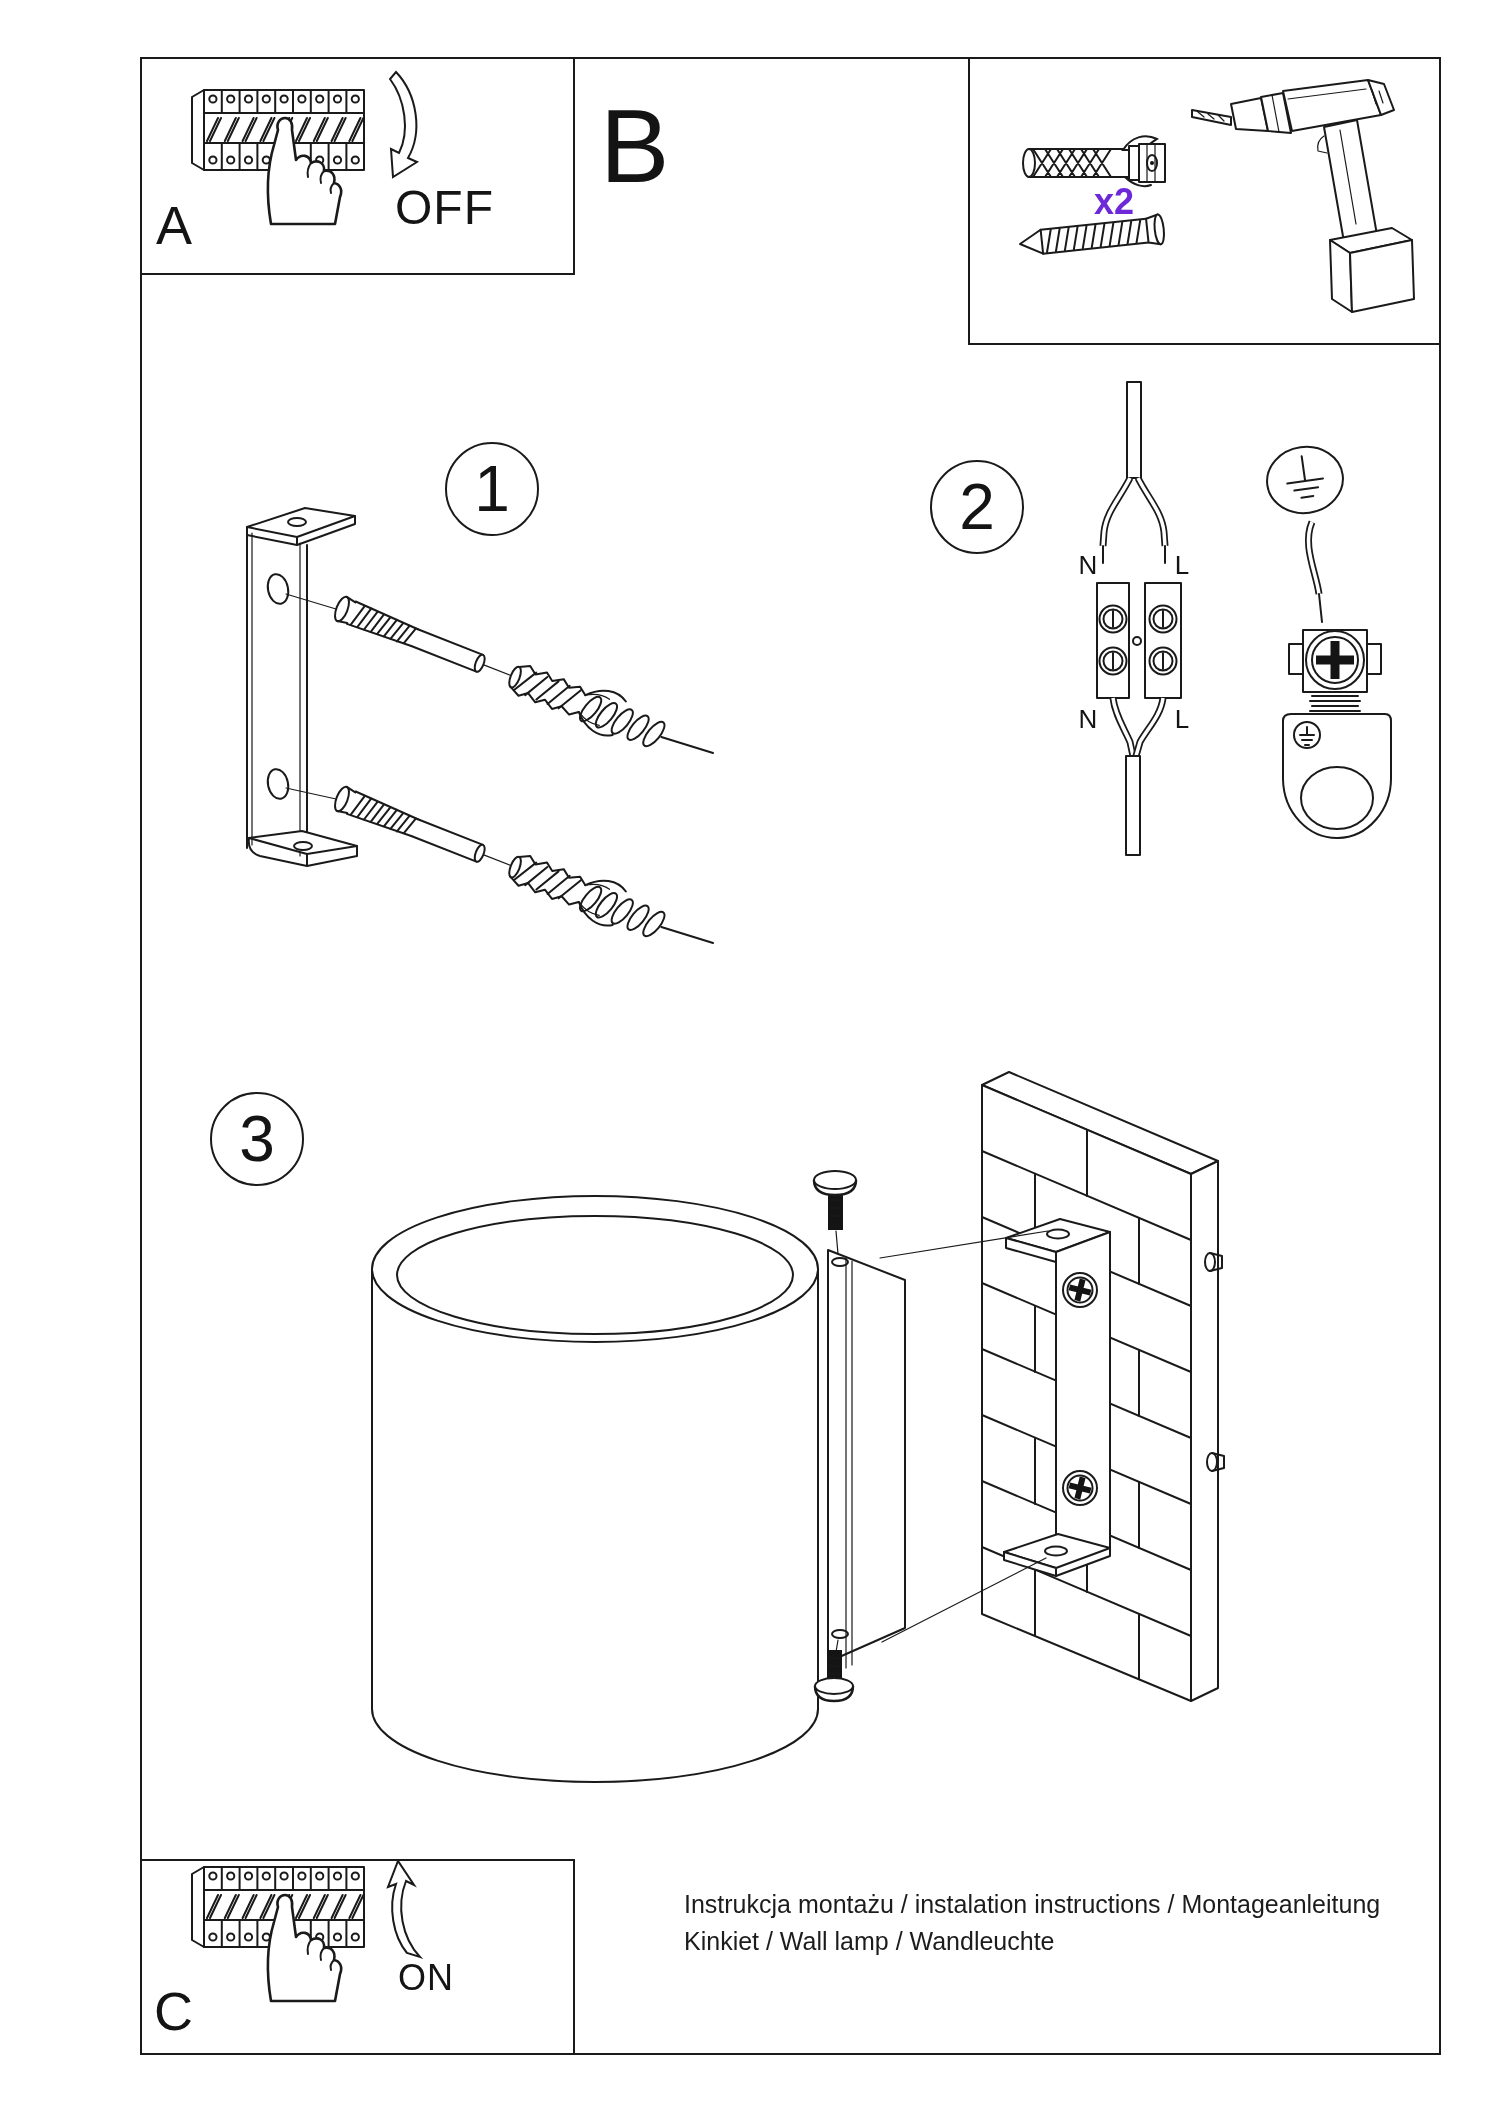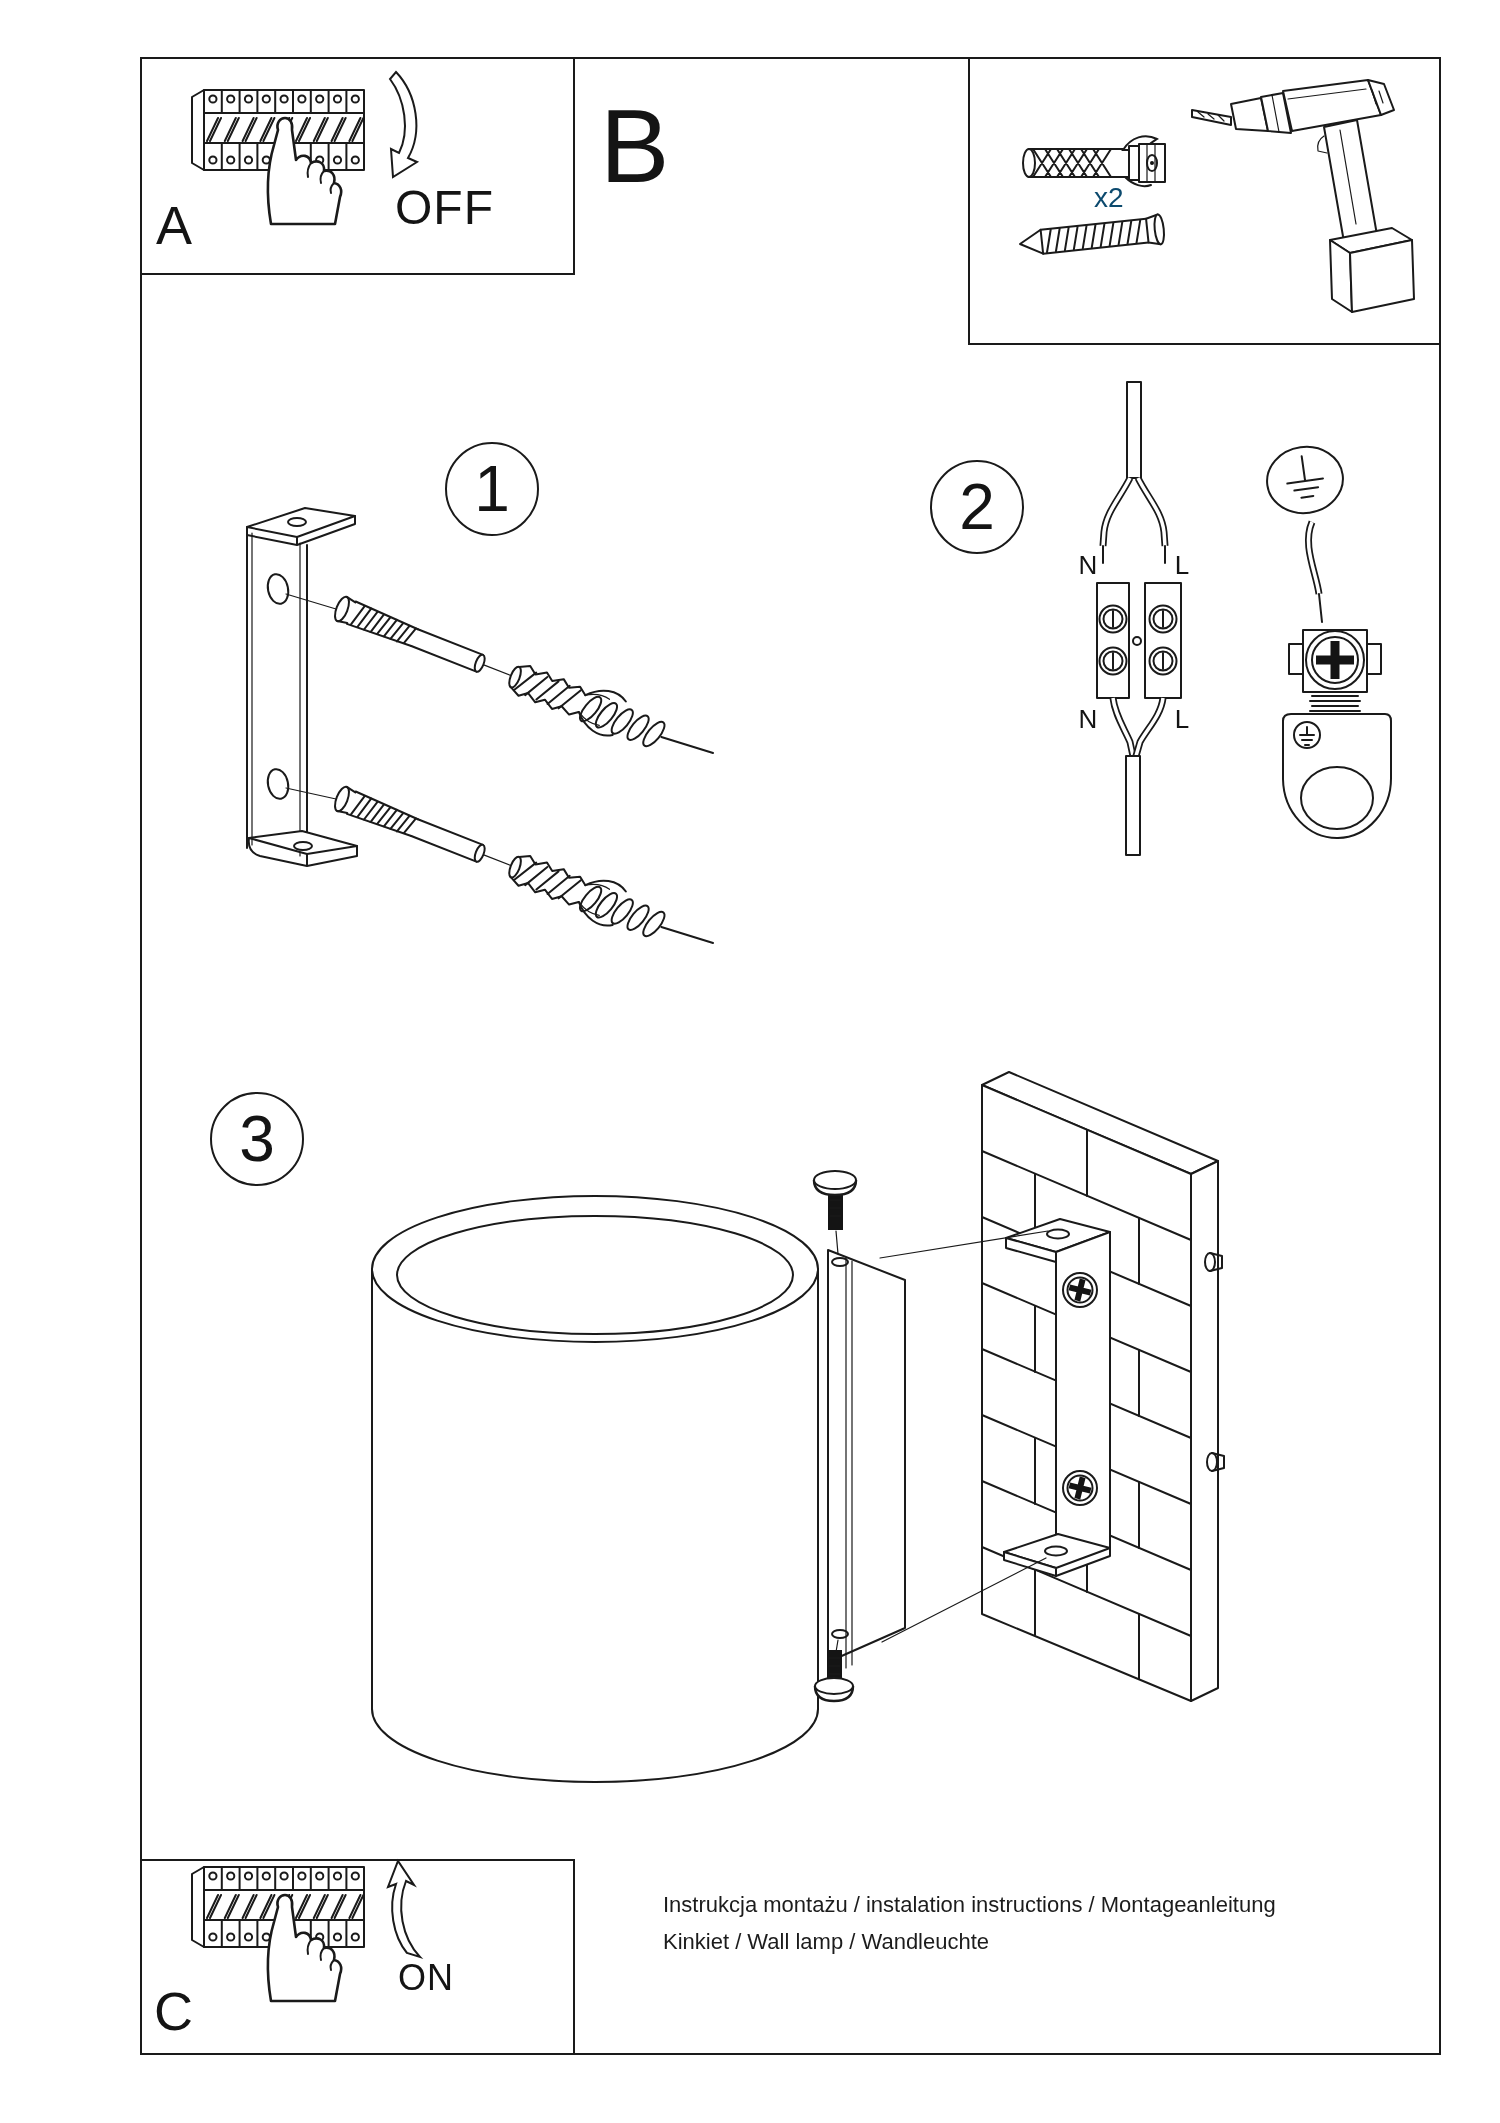--- a/index.html
+++ b/index.html
@@ -2,25 +2,25 @@
 <html><head>
 <meta charset="utf-8">
 <style>
   html,body{margin:0;padding:0;background:#fff;}
   .sheet{position:relative;width:1500px;height:2123px;background:#fff;
          font-family:"Liberation Sans",sans-serif;color:#141414;overflow:hidden;}
   .frame{position:absolute;border:2px solid #1a1a1a;background:transparent;}
   .biglabel{position:absolute;font-size:54px;color:#141414;line-height:1;}
   .hugelabel{position:absolute;font-size:104px;color:#141414;line-height:1;}
   .statelabel{position:absolute;font-size:48px;color:#141414;line-height:1;letter-spacing:1px;margin-left:16px;}
-  .qty{position:absolute;font-size:28px;color:#0c4a6e;line-height:1;}
+  .qty{position:absolute;font-size:36px;color:#6d28d9;line-height:1;font-weight:bold;}
   .wire-label{position:absolute;font-size:26px;color:#141414;line-height:1;width:30px;text-align:center;}
   .stepnum{position:absolute;width:90px;height:90px;border:2.5px solid #1a1a1a;border-radius:50%;
            display:flex;align-items:center;justify-content:center;font-size:64px;color:#141414;background:#fff0;}
-  .footer{position:absolute;left:663px;top:1886px;font-size:22px;line-height:37px;color:#1c1c1c;}
+  .footer{position:absolute;left:684px;top:1886px;font-size:25px;line-height:37px;color:#1c1c1c;}
   svg.art{position:absolute;left:0;top:0;}
   svg .ln{stroke:#1a1a1a;fill:none;stroke-width:2;stroke-linecap:round;stroke-linejoin:round;}
   svg .wh{fill:#ffffff;}
   svg .bk{fill:#141414;stroke:none;}
   svg .thin{stroke-width:1.2;}
 </style>
 </head>
 <body>
 
 <div class="sheet">

